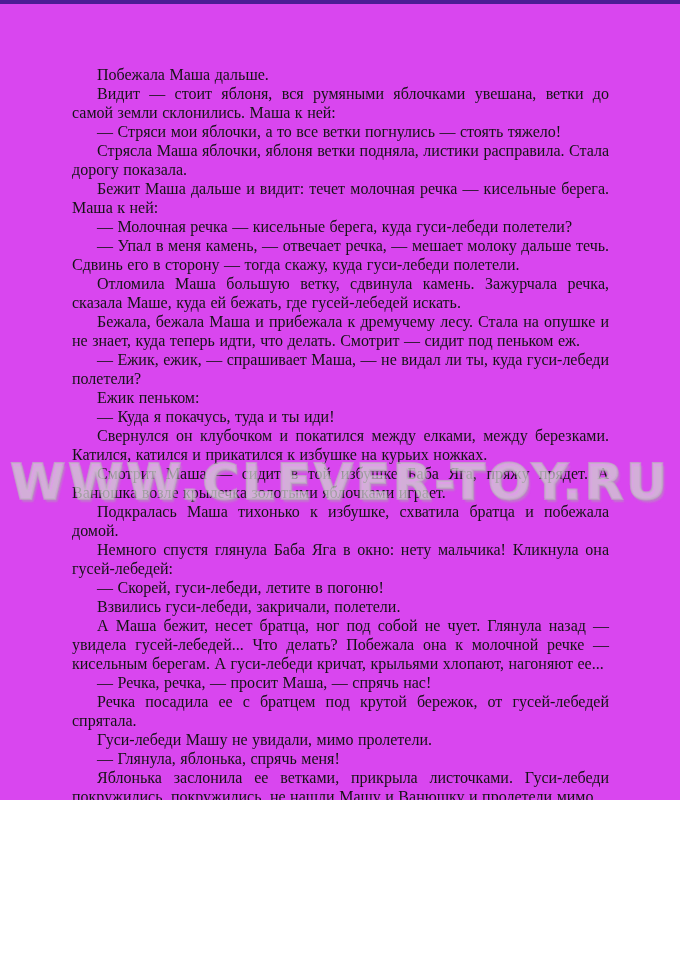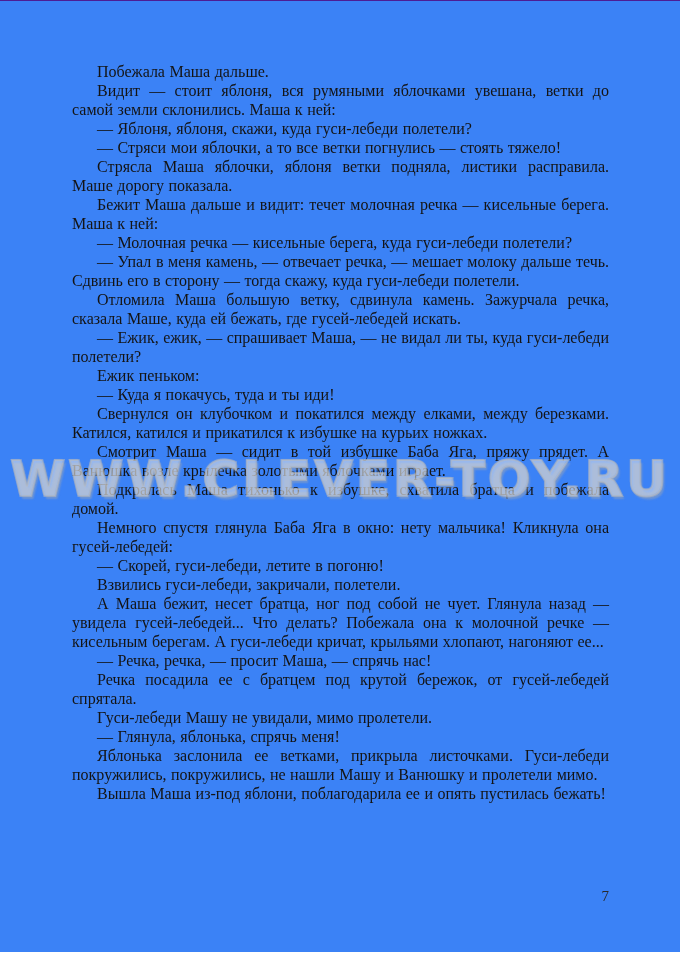--- a/index.html
+++ b/index.html
@@ -3,27 +3,27 @@
 <meta charset="utf-8">
 <style>
   html, body {
     margin: 0;
     padding: 0;
     background: #ffffff;
   }
   .sheet {
     position: relative;
     width: 680px;
-    height: 952px;
-    background: #3b82f6;
+    height: 800px;
+    background: #d946ef;
     overflow: hidden;
     font-family: "Liberation Serif", serif;
     color: #141414;
     box-sizing: border-box;
-    border-top: 1px solid #4c1d95;
+    border-top: 4px solid #4c1d95;
   }
   .text-block {
     position: absolute;
     left: 72px;
     top: 61px;
     width: 537px;
     font-size: 16px;
     line-height: 19px;
     text-align: justify;
     text-justify: inter-word;
@@ -60,27 +60,27 @@
     color: #2a2a2a;
   }
 </style>
 </head>
 <body>
 
 <div class="sheet">
   <div class="text-block">
       <p class="para">Побежала Маша дальше.</p>
       <p class="para">Видит — стоит яблоня, вся румяными яблочками увешана, ветки до самой земли склонились. Маша к ней:</p>
-      <p class="para">— Яблоня, яблоня, скажи, куда гуси-лебеди полетели?</p>
       <p class="para">— Стряси мои яблочки, а то все ветки погнулись — стоять тяжело!</p>
-      <p class="para">Стрясла Маша яблочки, яблоня ветки подняла, листики расправила. Маше дорогу показала.</p>
+      <p class="para">Стрясла Маша яблочки, яблоня ветки подняла, листики расправила. Стала дорогу показала.</p>
       <p class="para">Бежит Маша дальше и видит: течет молочная речка — кисельные берега. Маша к ней:</p>
       <p class="para">— Молочная речка — кисельные берега, куда гуси-лебеди полетели?</p>
       <p class="para">— Упал в меня камень, — отвечает речка, — мешает молоку дальше течь. Сдвинь его в сторону — тогда скажу, куда гуси-лебеди полетели.</p>
       <p class="para">Отломила Маша большую ветку, сдвинула камень. Зажурчала речка, сказала Маше, куда ей бежать, где гусей-лебедей искать.</p>
+      <p class="para">Бежала, бежала Маша и прибежала к дремучему лесу. Стала на опушке и не знает, куда теперь идти, что делать. Смотрит — сидит под пеньком еж.</p>
       <p class="para">— Ежик, ежик, — спрашивает Маша, — не видал ли ты, куда гуси-лебеди полетели?</p>
       <p class="para">Ежик пеньком:</p>
       <p class="para">— Куда я покачусь, туда и ты иди!</p>
       <p class="para">Свернулся он клубочком и покатился между елками, между березками. Катился, катился и прикатился к избушке на курьих ножках.</p>
       <p class="para">Смотрит Маша — сидит в той избушке Баба Яга, пряжу прядет. А Ванюшка возле крылечка золотыми яблочками играет.</p>
       <p class="para">Подкралась Маша тихонько к избушке, схватила братца и побежала домой.</p>
       <p class="para">Немного спустя глянула Баба Яга в окно: нету мальчика! Кликнула она гусей-лебедей:</p>
       <p class="para">— Скорей, гуси-лебеди, летите в погоню!</p>
       <p class="para">Взвились гуси-лебеди, закричали, полетели.</p>
       <p class="para">А Маша бежит, несет братца, ног под собой не чует. Глянула назад — увидела гусей-лебедей... Что делать? Побежала она к молочной речке — кисельным берегам. А гуси-лебеди кричат, крыльями хлопают, нагоняют ее...</p>

